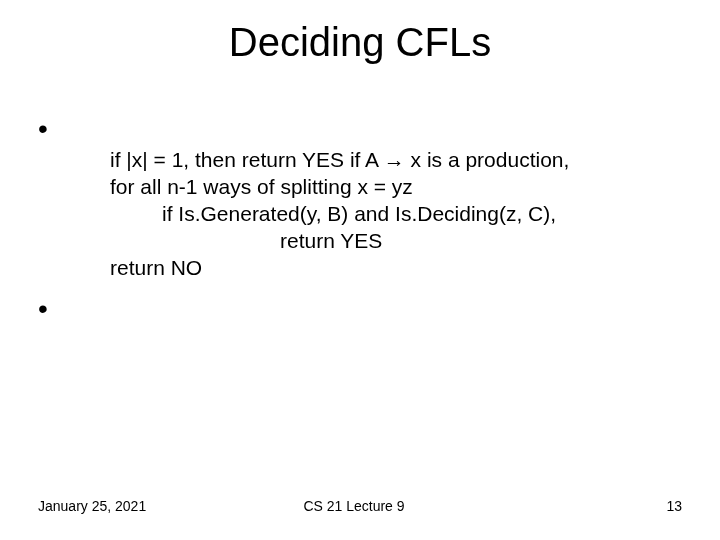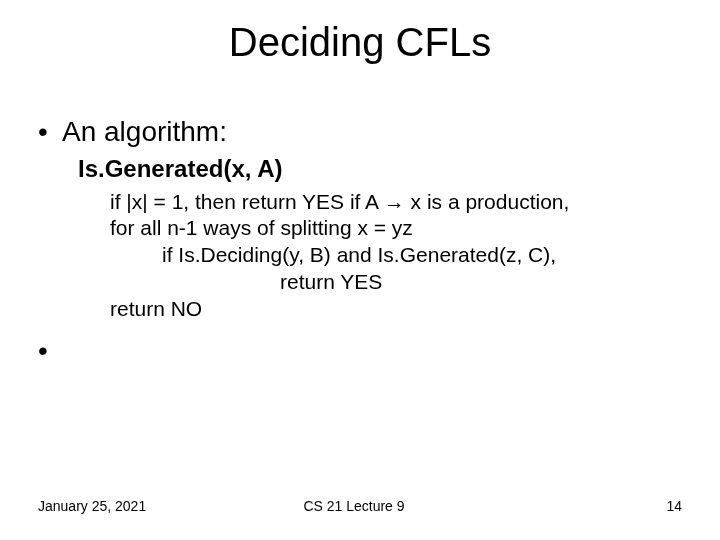--- a/index.html
+++ b/index.html
@@ -92,36 +92,34 @@
 </style>
 </head>
 <body>
 
 <div class="slide">
   <div class="title">Deciding CFLs</div>
 
   <div class="body">
     <div class="bullet-row">
       <div class="bullet-dot">•</div>
-      <div class="bullet-text">An algorithm:</div>
     </div>
 
-    <div class="funcname">Is.Generated(x, A)</div>
 
     <div class="algo">
       <div class="i0">if |x| = 1, then return YES if A → x is a production,</div>
       <div class="i0">for all n-1 ways of splitting x = yz</div>
-      <div class="i2">if Is.Deciding(y, B) and Is.Generated(z, C),</div>
+      <div class="i2">if Is.Generated(y, B) and Is.Deciding(z, C),</div>
       <div class="i4">return YES</div>
       <div class="i0">return NO</div>
     </div>
 
     <div class="bullet-row second-bullet">
       <div class="bullet-dot">•</div>
     </div>
   </div>
 
   <div class="footer">
     <div class="center">CS 21 Lecture 9</div>
     <div class="left">January 25, 2021</div>
-    <div class="right">14</div>
+    <div class="right">13</div>
   </div>
 </div>
 
 </body></html>

